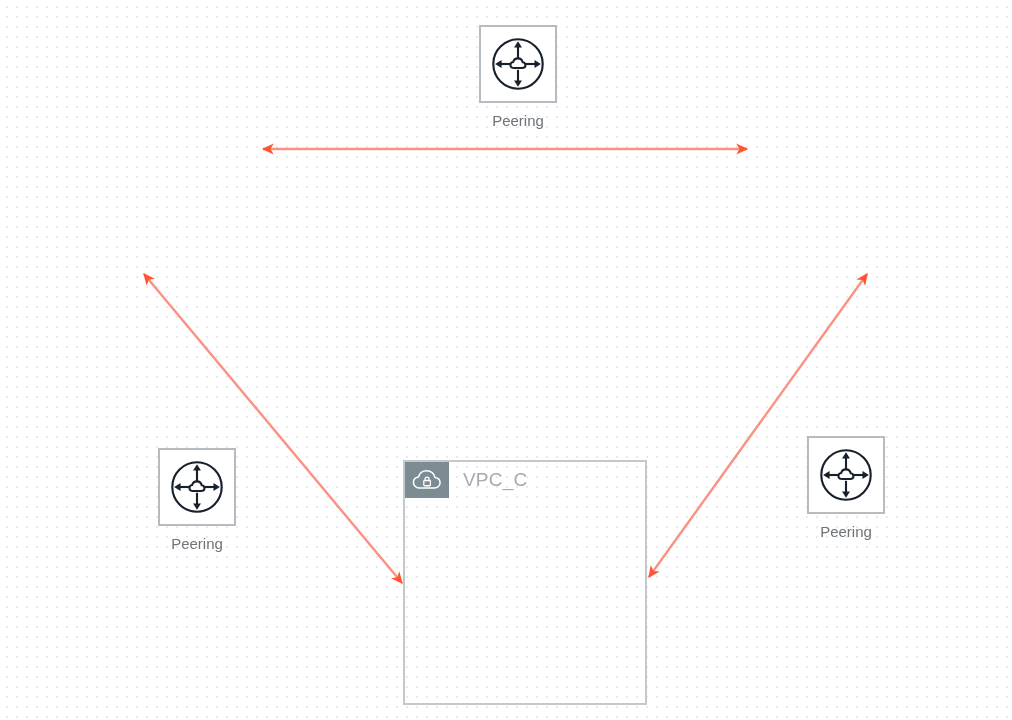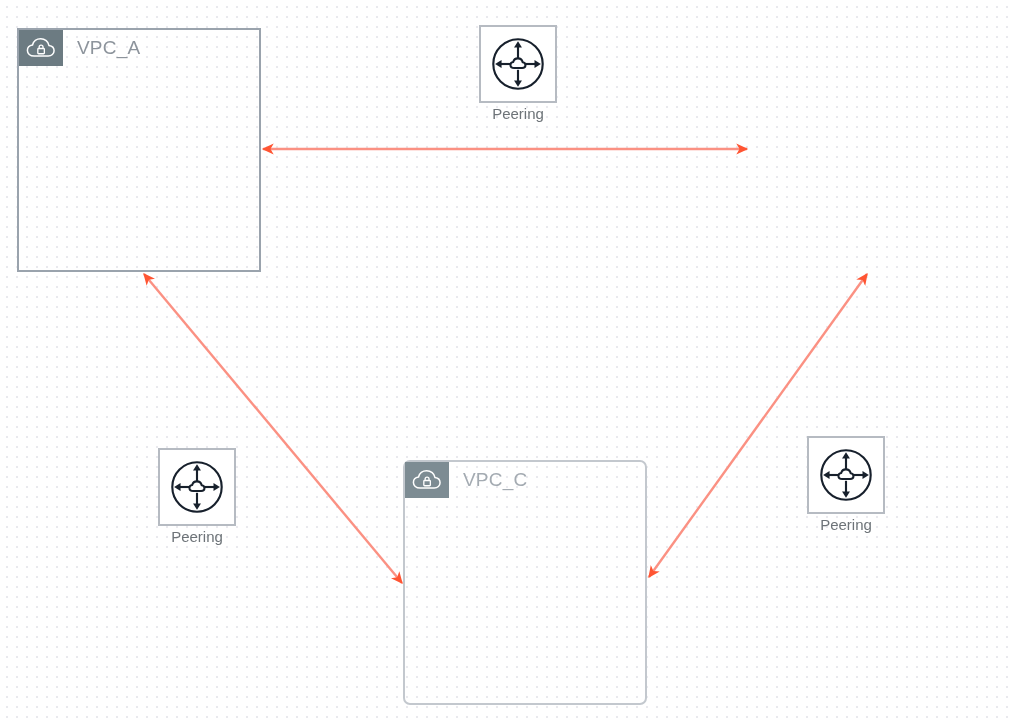--- a/index.html
+++ b/index.html
@@ -27,21 +27,20 @@
 
   
   .vpc-box {
     position: absolute;
     box-sizing: border-box;
     border: 2px solid #9aa3ad;
     background: transparent;
   }
   .vpc-box.light {
     border-color: #c3c8ce;
-    border-radius: 7px;
   }
   .vpc-header {
     position: absolute;
     top: 0;
     left: 0;
     display: flex;
     align-items: center;
     height: 36px;
   }
   .vpc-icon-tile {
@@ -79,21 +78,21 @@
     width: 78px;
     height: 78px;
     box-sizing: border-box;
     border: 2px solid #b6bbc2;
     background: #ffffff;
     display: flex;
     align-items: center;
     justify-content: center;
   }
   .peering-label {
-    margin-top: 2px;
+    margin-top: 9px;
     font-size: 15px;
     color: #6d7378;
     font-family: "Liberation Sans", sans-serif;
     white-space: nowrap;
   }
 
   
   #arrows {
     position: absolute;
     left: 0;
@@ -124,34 +123,20 @@
 
     <g>
       <line x1="144" y1="274" x2="402" y2="583" stroke="#fb9183" stroke-width="2.4" marker-start="url(#ah-start)" marker-end="url(#ah-end)"></line>
     </g>
 
     <g>
       <line x1="867" y1="274" x2="649" y2="577" stroke="#fb9183" stroke-width="2.4" marker-start="url(#ah-start)" marker-end="url(#ah-end)"></line>
     </g>
   </svg>
 
-  <div class="vpc-box" style="left:17px; top:28px; width:244px; height:244px;">
-    <div class="vpc-header">
-      <div class="vpc-icon-tile">
-        <svg width="30" height="24" viewBox="0 0 34 26" xmlns="http://www.w3.org/2000/svg">
-          <path d="M9.2 22.2 C4.6 22.2 1.6 19.3 1.6 15.8 C1.6 12.6 4.0 10.0 7.4 9.6
-                   C8.3 5.4 12.0 2.4 16.6 2.4 C21.4 2.4 25.4 5.7 26.1 10.2
-                   C29.4 10.6 31.8 13.1 31.8 16.2 C31.8 19.5 29.0 22.2 25.2 22.2 Z" fill="none" stroke="#ffffff" stroke-width="1.7" stroke-linejoin="round"></path>
-          <rect x="13.4" y="13.6" width="7.4" height="5.9" rx="0.9" fill="none" stroke="#ffffff" stroke-width="1.5"></rect>
-          <path d="M14.9 13.6 L14.9 11.9 A2.2 2.2 0 0 1 19.3 11.9 L19.3 13.6" fill="none" stroke="#ffffff" stroke-width="1.5"></path>
-        </svg>
-      </div>
-      <div class="vpc-title">VPC_A</div>
-    </div>
-  </div>
 
 
   <div class="vpc-box light" style="left:403px; top:460px; width:244px; height:245px;">
     <div class="vpc-header">
       <div class="vpc-icon-tile light">
         <svg width="30" height="24" viewBox="0 0 34 26" xmlns="http://www.w3.org/2000/svg">
           <path d="M9.2 22.2 C4.6 22.2 1.6 19.3 1.6 15.8 C1.6 12.6 4.0 10.0 7.4 9.6
                    C8.3 5.4 12.0 2.4 16.6 2.4 C21.4 2.4 25.4 5.7 26.1 10.2
                    C29.4 10.6 31.8 13.1 31.8 16.2 C31.8 19.5 29.0 22.2 25.2 22.2 Z" fill="none" stroke="#ffffff" stroke-width="1.7" stroke-linejoin="round"></path>
           <rect x="13.4" y="13.6" width="7.4" height="5.9" rx="0.9" fill="none" stroke="#ffffff" stroke-width="1.5"></rect>

